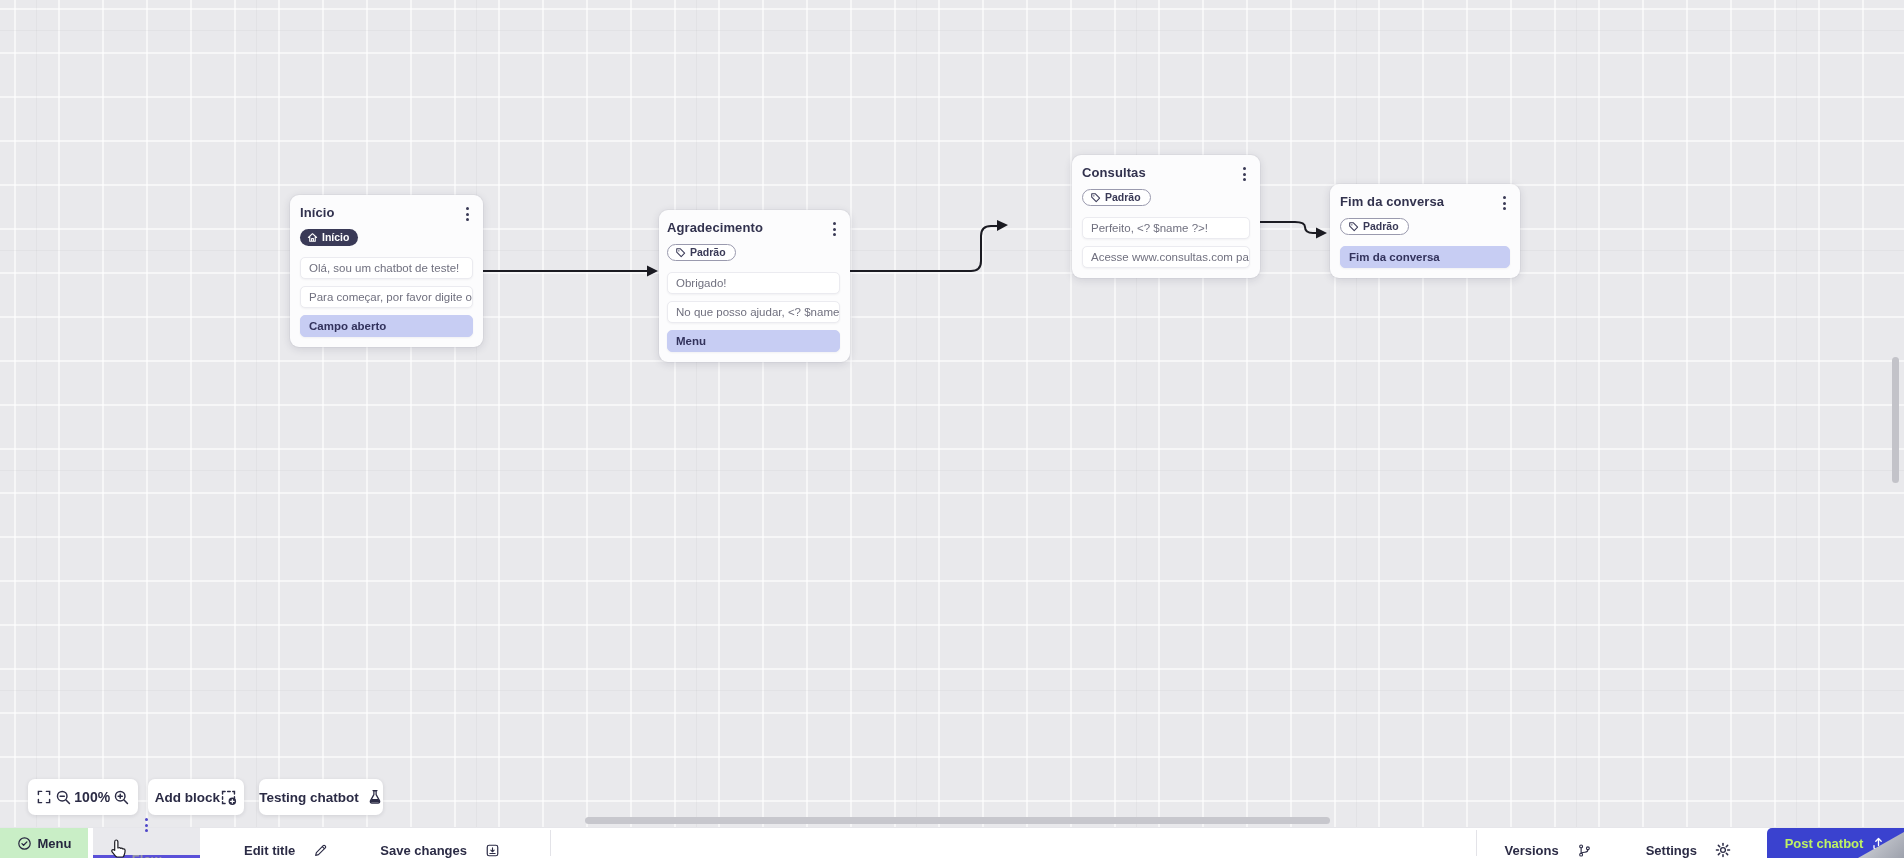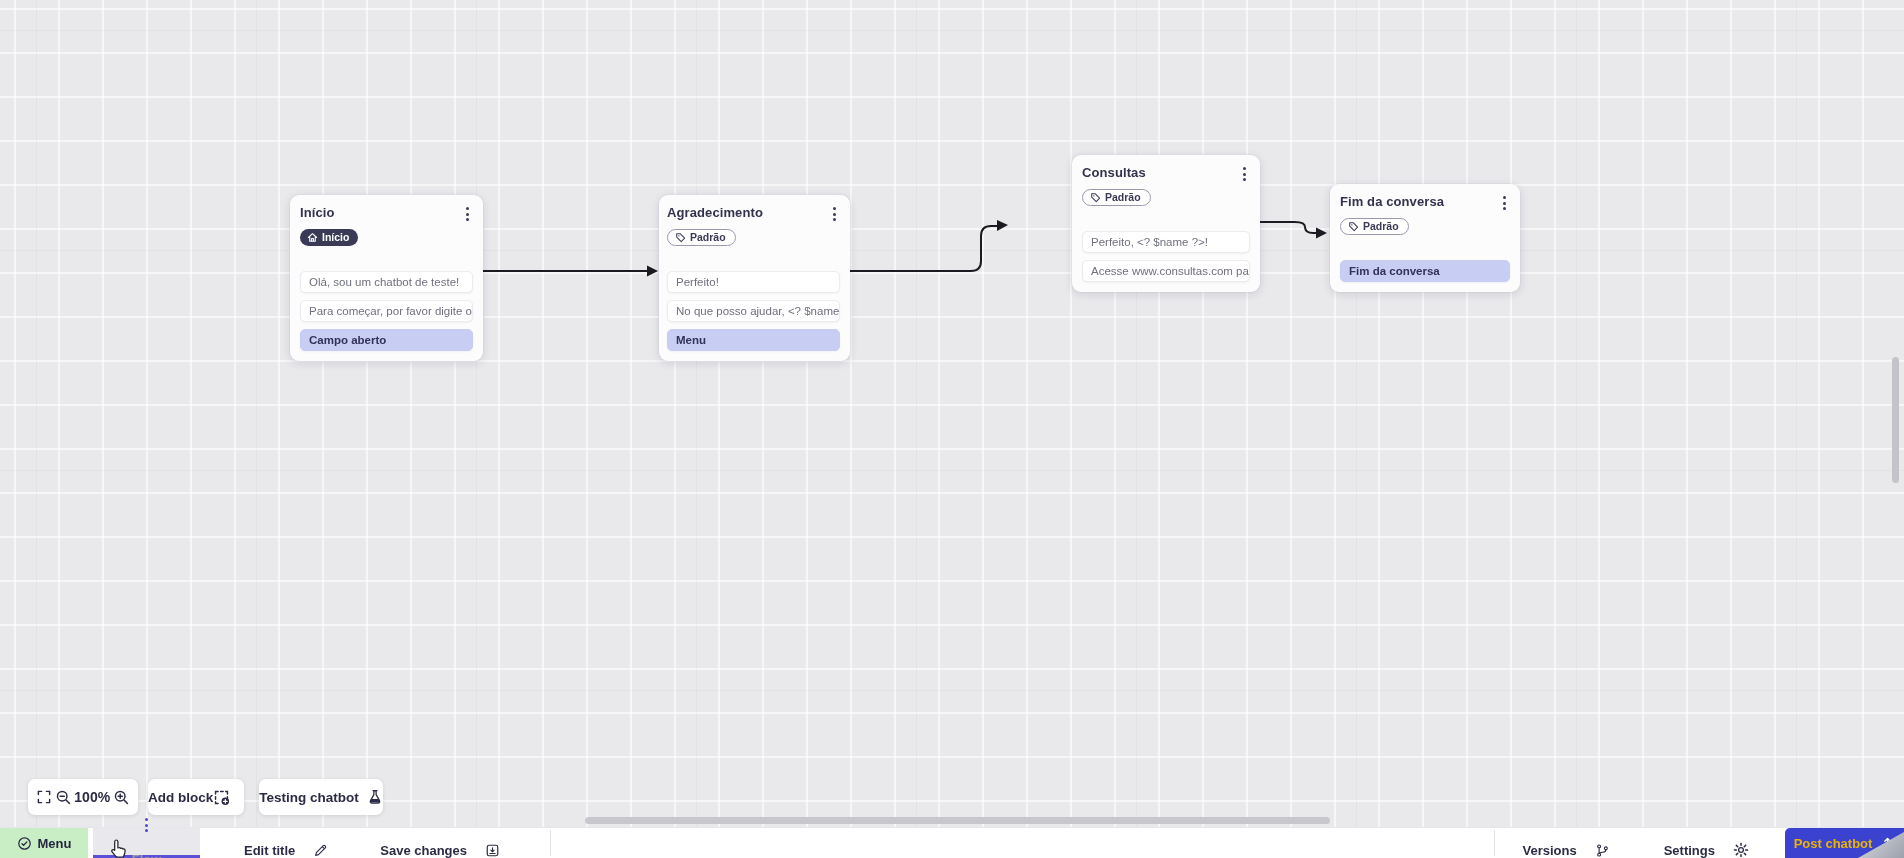--- a/index.html
+++ b/index.html
@@ -28,32 +28,32 @@
   .node-head { display:flex; align-items:flex-start; justify-content:space-between; }
   .node-title { font-size:13px; font-weight:700; color:#32324e; letter-spacing:.1px; }
   .kebab { display:flex; flex-direction:column; gap:2.5px; padding:2px 4px; cursor:pointer; }
   .kebab i { width:3px; height:3px; border-radius:50%; background:#3a3a55; }
   .badge-dark { display:inline-flex; align-items:center; gap:4px; margin-top:6px;
     background:#3a3a57; color:#fff; font-size:10.5px; font-weight:700;
     padding:2px 9px 3px 7px; border-radius:10px; }
   .badge-outline { display:inline-flex; align-items:center; gap:4px; margin-top:6px;
     background:#fff; color:#3a3a57; font-size:10.5px; font-weight:700;
     padding:1px 9px 2px 7px; border-radius:10px; border:1px solid #9a9aae; }
-  .rows { margin-top:24px; display:flex; flex-direction:column; gap:7px; }
+  .rows { margin-top:10px; display:flex; flex-direction:column; gap:7px; }
   .row { height:22px; line-height:20px; background:#fff; border:1px solid #ebebf0;
     border-radius:5px; padding:0 8px; font-size:11.5px; color:#70707f;
     box-shadow:0 1px 2px rgba(30,30,50,.05); white-space:nowrap; overflow:hidden; }
   .row.hl { background:#c7cdf3; border-color:#c7cdf3; color:#32325c; font-weight:700; }
 
   
   .tool-card { position:absolute; top:779px; height:36px; background:#fff; border-radius:7px;
     box-shadow:0 1px 4px rgba(30,30,50,.12); display:flex; align-items:center;
     font-size:13.5px; font-weight:700; color:#2b2b45; }
   .tc-zoom { left:28px; width:110px; justify-content:space-evenly; padding:0 6px; }
-  .tc-add  { left:148px; width:96px; justify-content:flex-start; gap:0; cursor:pointer; }
+  .tc-add  { left:148px; width:96px; justify-content:center; gap:0; cursor:pointer; }
   .tc-test { left:259px; width:124px; justify-content:center; gap:8px; cursor:pointer; }
   .tool-card svg { display:block; }
 
   
   .hscroll { position:absolute; left:585px; top:817px; width:745px; height:7px;
     background:#c7c7cd; border-radius:4px; }
   .vscroll { position:absolute; left:1892px; top:357px; width:7px; height:126px;
     background:#c3c3c9; border-radius:4px; }
 
   
@@ -63,21 +63,21 @@
   .bb-saved { width:88px; background:#c9eec6; display:flex; align-items:center;
     justify-content:center; gap:6px; color:#26263e; }
   .bb-flowtab { width:107px; margin-left:5px; background:#e9e9ed;
     border-bottom:3px solid #5a50d8; display:flex; align-items:center;
     justify-content:center; gap:18px; color:#9898a8; cursor:pointer; position:relative;flex-direction:column; }
   .bb-flowtab .kebab i { background:#4f46c8; }
   .bb-btn { display:flex; align-items:flex-end; gap:18px; padding:0 20px; cursor:pointer; }
   .bb-btn.edit { margin-left:24px; }
   .bb-div { width:1px; background:#e3e3e8; margin:2px 0; }
   .bb-spacer { flex:1; }
-  .bb-post { width:119px; background:#3a42cf; color:#eab308; display:flex; align-items:center;
+  .bb-post { width:137px; background:#3a42cf; color:#bef264; display:flex; align-items:center;
     justify-content:center; gap:8px; border-radius:5px 0 0 0; cursor:pointer;
     font-size:13px; font-weight:700; position:relative; overflow:hidden; }
 
   .corner-wedge { position:absolute; right:0; bottom:0; width:46px; height:26px;
     background:linear-gradient(135deg, #d9dbe0 0%, #9da1ac 100%);
     clip-path:polygon(100% 0, 100% 100%, 0 100%); z-index:5; }
 
   .cursor-hand { position:absolute; left:108px; top:838px; z-index:9; }
 </style>
 </head>
@@ -109,38 +109,38 @@
         </svg>
       <span>Início</span>
     </span>
     <div class="rows">
       <div class="row">Olá, sou um chatbot de teste!</div>
       <div class="row">Para começar, por favor digite o ...</div>
       <div class="row hl">Campo aberto</div>
     </div>
   </div>
 
-  <div class="node" style="left:659px; top:195px; width:191px;padding-left:8px;">
+  <div class="node" style="left:659px; top:210px; width:191px;padding-left:8px;">
     <div class="node-head">
       <span class="node-title">Agradecimento</span>
       <span class="kebab">
           <i></i>
           <i></i>
           <i></i>
         </span>
     </div>
     <span class="badge-outline">
       <svg width="11" height="11" viewBox="0 0 16 16">
           <path d="M2.5 2.5 h5 L14 9 L9 14 L2.5 7.5 Z" stroke="#3a3a57" stroke-width="1.5" fill="none" stroke-linejoin="round"></path>
           <circle cx="5.6" cy="5.6" r="1" fill="#3a3a57"></circle>
         </svg>
       <span>Padrão</span>
     </span>
     <div class="rows">
-      <div class="row">Perfeito!</div>
+      <div class="row">Obrigado!</div>
       <div class="row">No que posso ajudar, &lt;? $name ...</div>
       <div class="row hl">Menu</div>
     </div>
   </div>
 
   <div class="node" style="left:1072px; top:155px; width:188px;">
     <div class="node-head">
       <span class="node-title">Consultas</span>
       <span class="kebab">
           <i></i>

